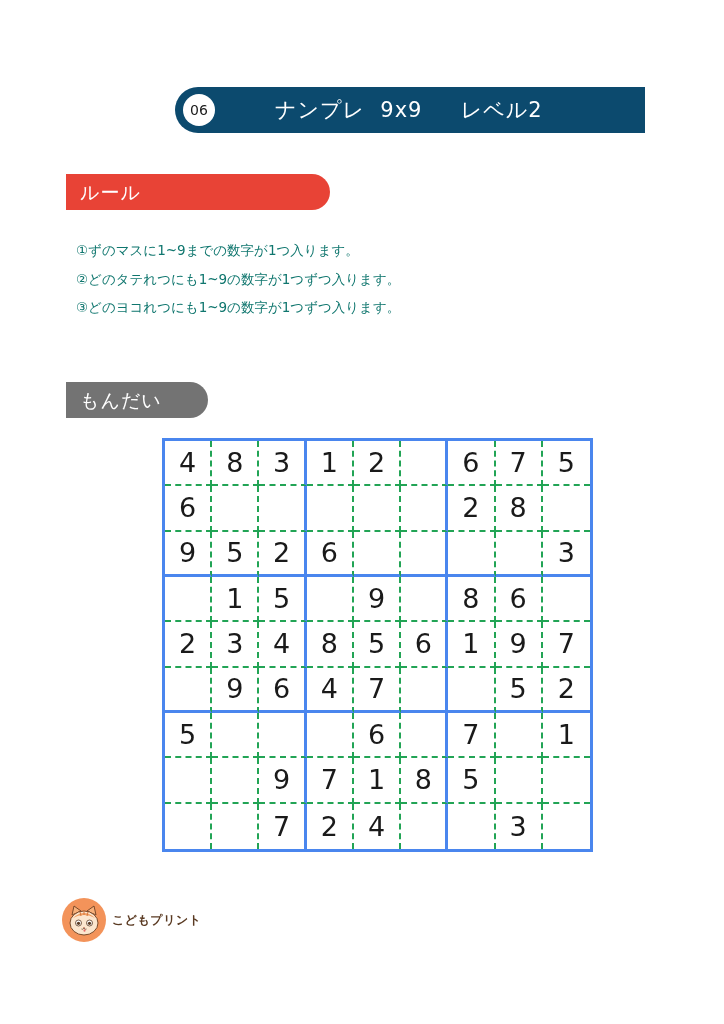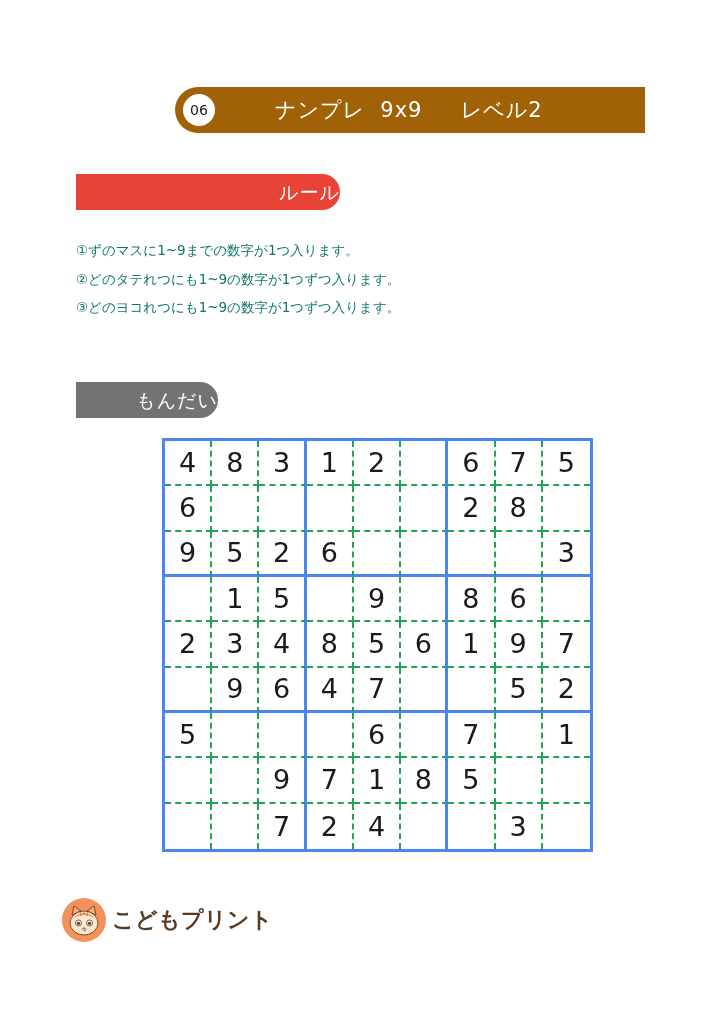--- a/index.html
+++ b/index.html
@@ -16,21 +16,21 @@
       color: #1a1a1a;
     }
 
     
     .header-bar {
       position: absolute;
       left: 175px;
       top: 87px;
       width: 470px;
       height: 46px;
-      background: #a16207;
+      background: #0c4a6e;
       border-radius: 23px 0 0 23px;
     }
     .header-badge {
       position: absolute;
       left: 8px;
       top: 7px;
       width: 32px;
       height: 32px;
       border-radius: 50%;
       background: #ffffff;
@@ -48,30 +48,29 @@
       line-height: 46px;
       color: #ffffff;
       font-size: 21px;
       white-space: pre;
       letter-spacing: 1px;
     }
 
     
     .section-label {
       position: absolute;
-      left: 76px;
+      left: 66px;
       height: 36px;
       line-height: 36px;
       color: #ffffff;
       font-size: 19px;
       padding-left: 14px;
       box-sizing: border-box;
       border-radius: 0 18px 18px 0;
       letter-spacing: 1px;
-      text-align: right;
     }
     .section-rules {
       top: 174px;
       width: 264px;
       background: #e84336;
     }
     .section-problem {
       top: 382px;
       width: 142px;
       background: #737373;
@@ -142,21 +141,21 @@
     .logo-icon {
       width: 44px;
       height: 44px;
       border-radius: 50%;
       background: #f3935a;
       position: relative;
       overflow: hidden;
     }
     .logo-text {
       margin-left: 6px;
-      font-size: 22px;
+      font-size: 12px;
       font-weight: bold;
       color: #5a3a22;
       letter-spacing: 0.5px;
     }
   </style>
 </head>
 <body>
 
 <div class="header-bar">
   <div class="header-badge">06</div>

